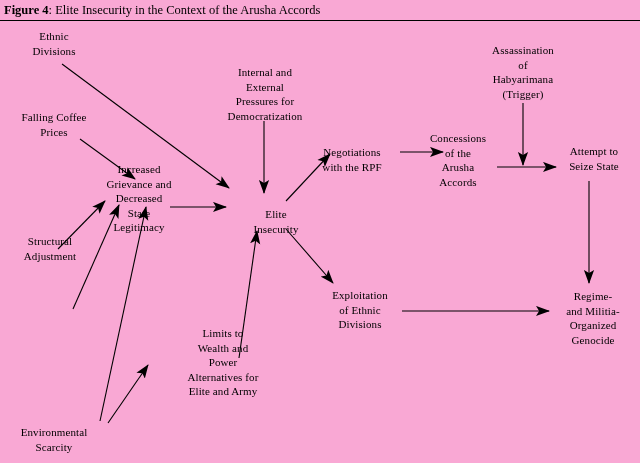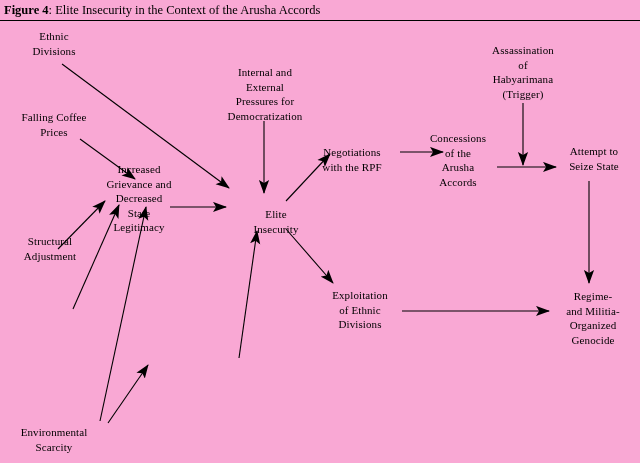--- a/index.html
+++ b/index.html
@@ -126,20 +126,25 @@
 Grievance and
 Decreased
 State
 Legitimacy</div>
     <div class="node" style="left:204px;top:44px;width:122px;">Internal and
 External
 Pressures for
 Democratization</div>
     <div class="node" style="left:236px;top:186px;width:80px;">Elite
 Insecurity</div>
+    <div class="node" style="left:152px;top:305px;width:142px;">Limits to
+Wealth and
+Power
+Alternatives for
+Elite and Army</div>
     <div class="node" style="left:300px;top:124px;width:104px;">Negotiations
 with the RPF</div>
     <div class="node" style="left:312px;top:267px;width:96px;">Exploitation
 of Ethnic
 Divisions</div>
     <div class="node" style="left:412px;top:110px;width:92px;">Concessions
 of the
 Arusha
 Accords</div>
     <div class="node" style="left:468px;top:22px;width:110px;">Assassination

